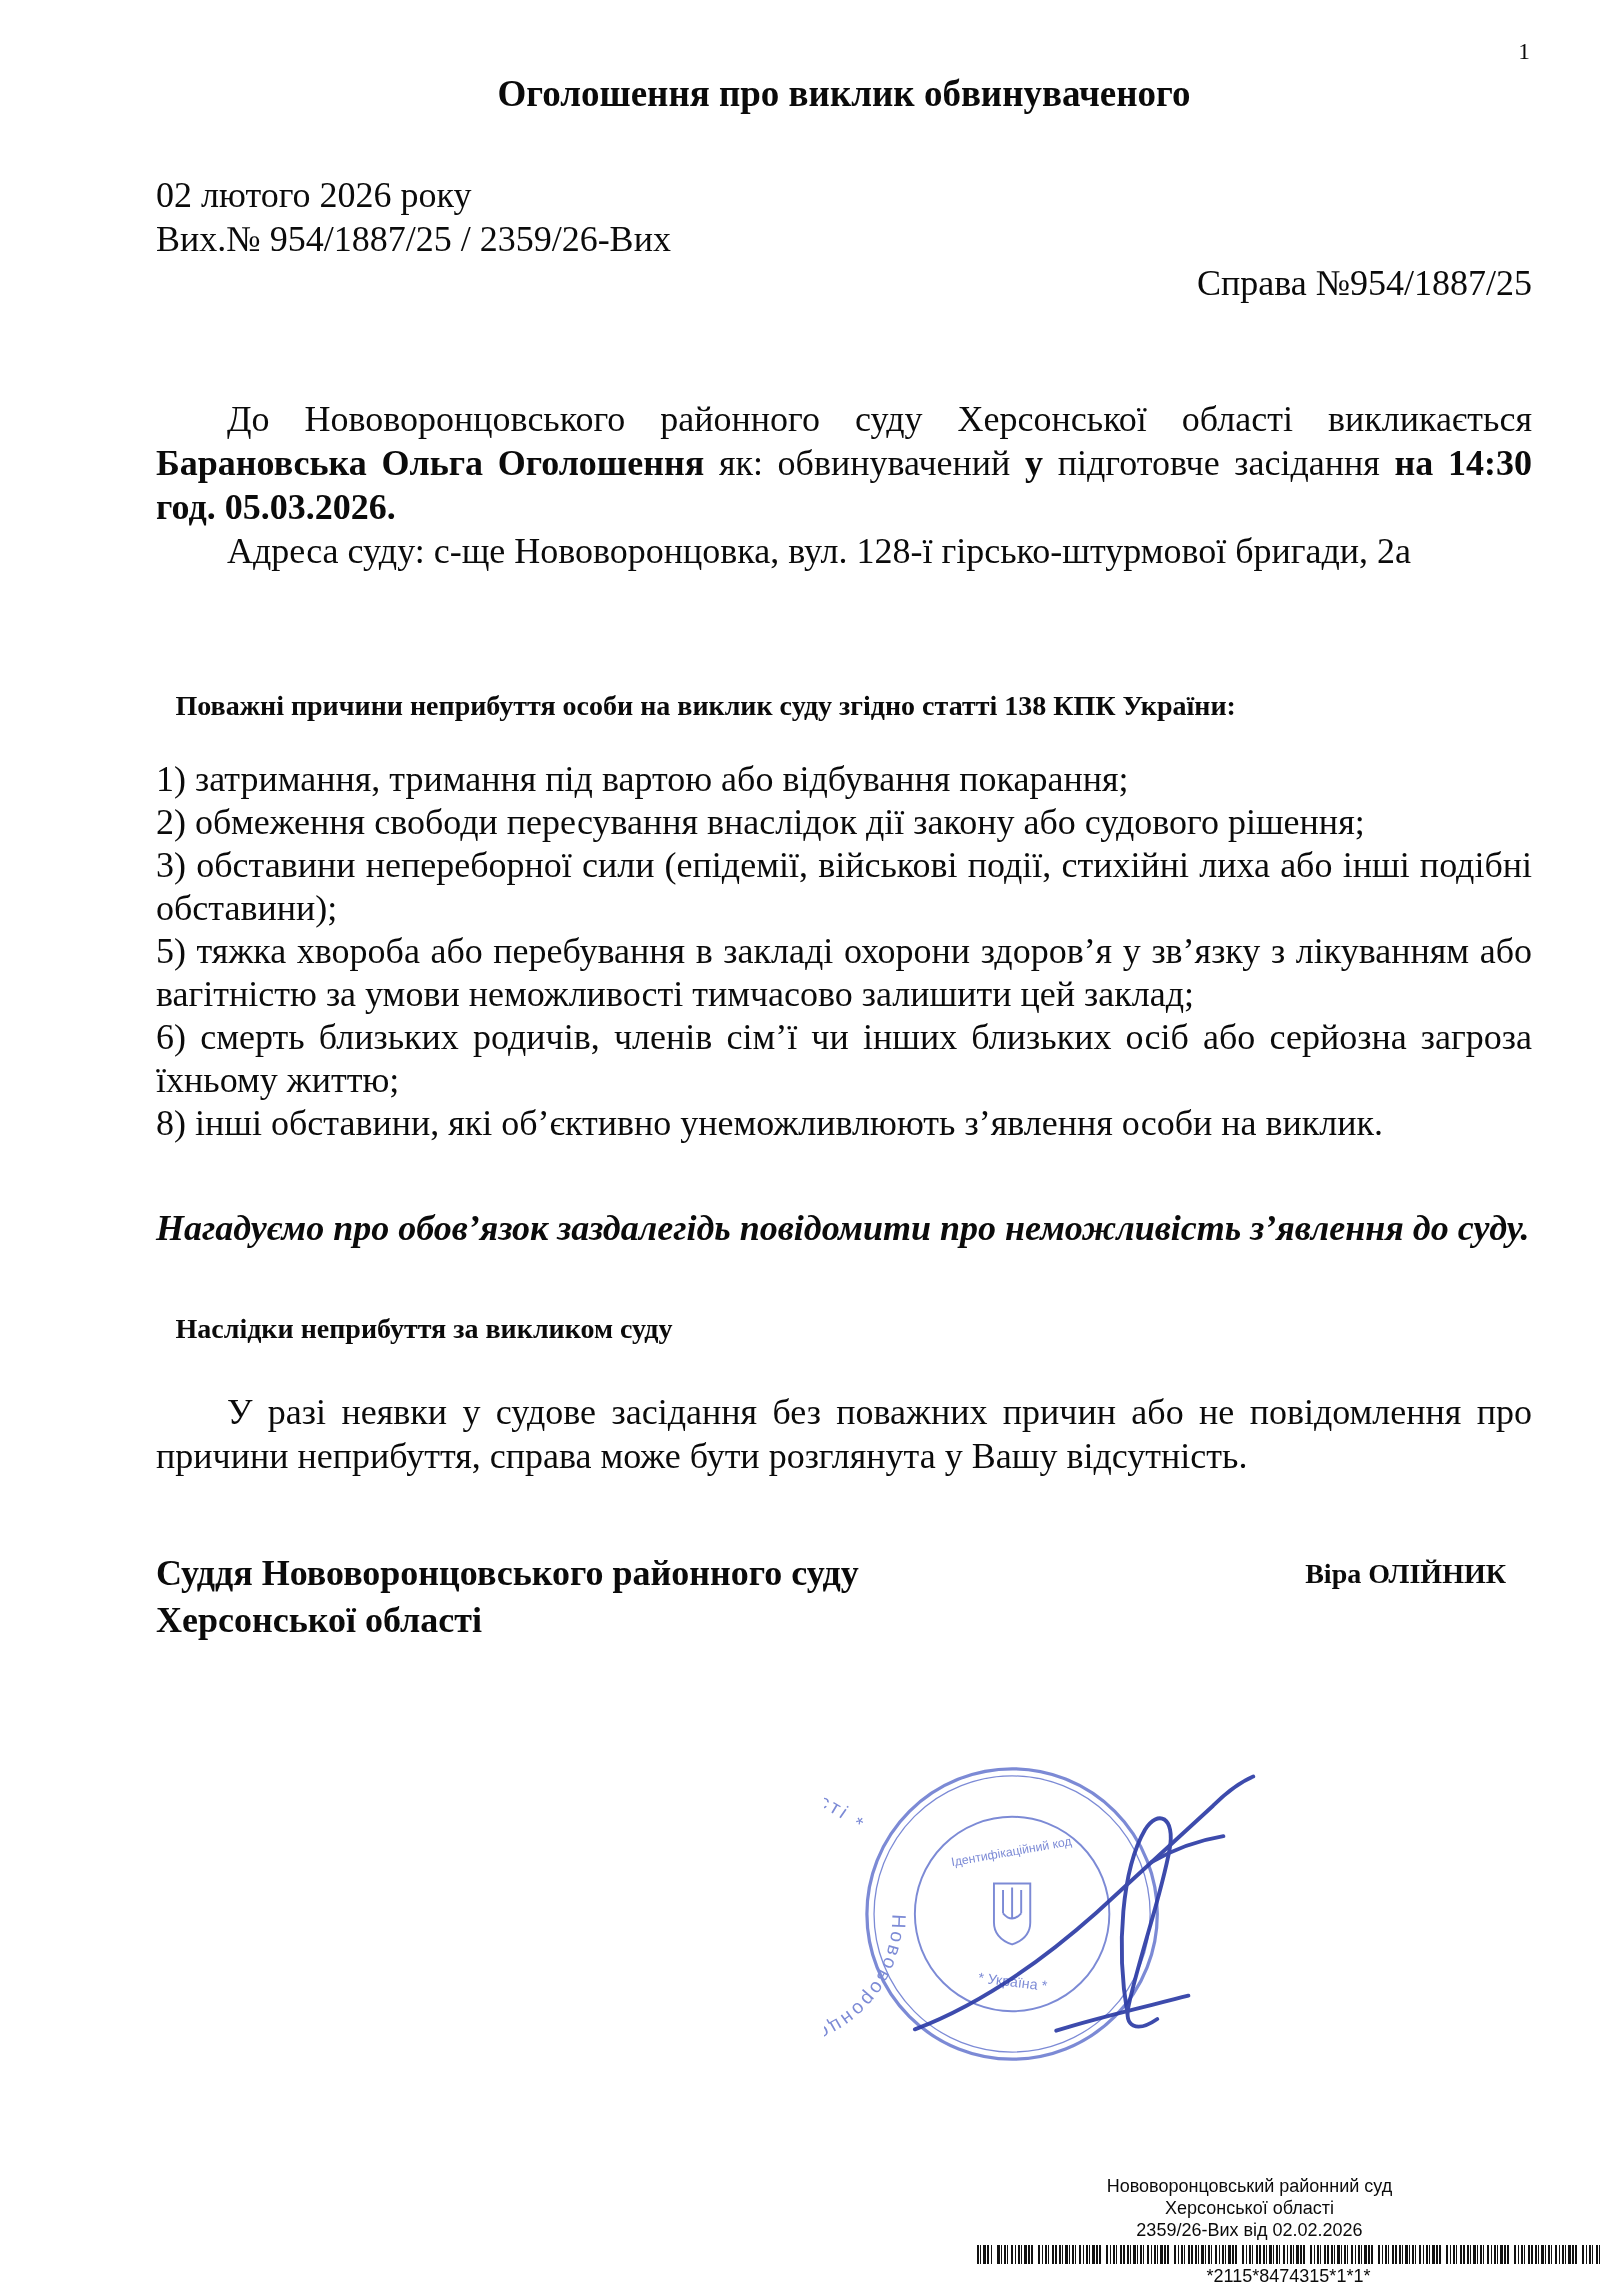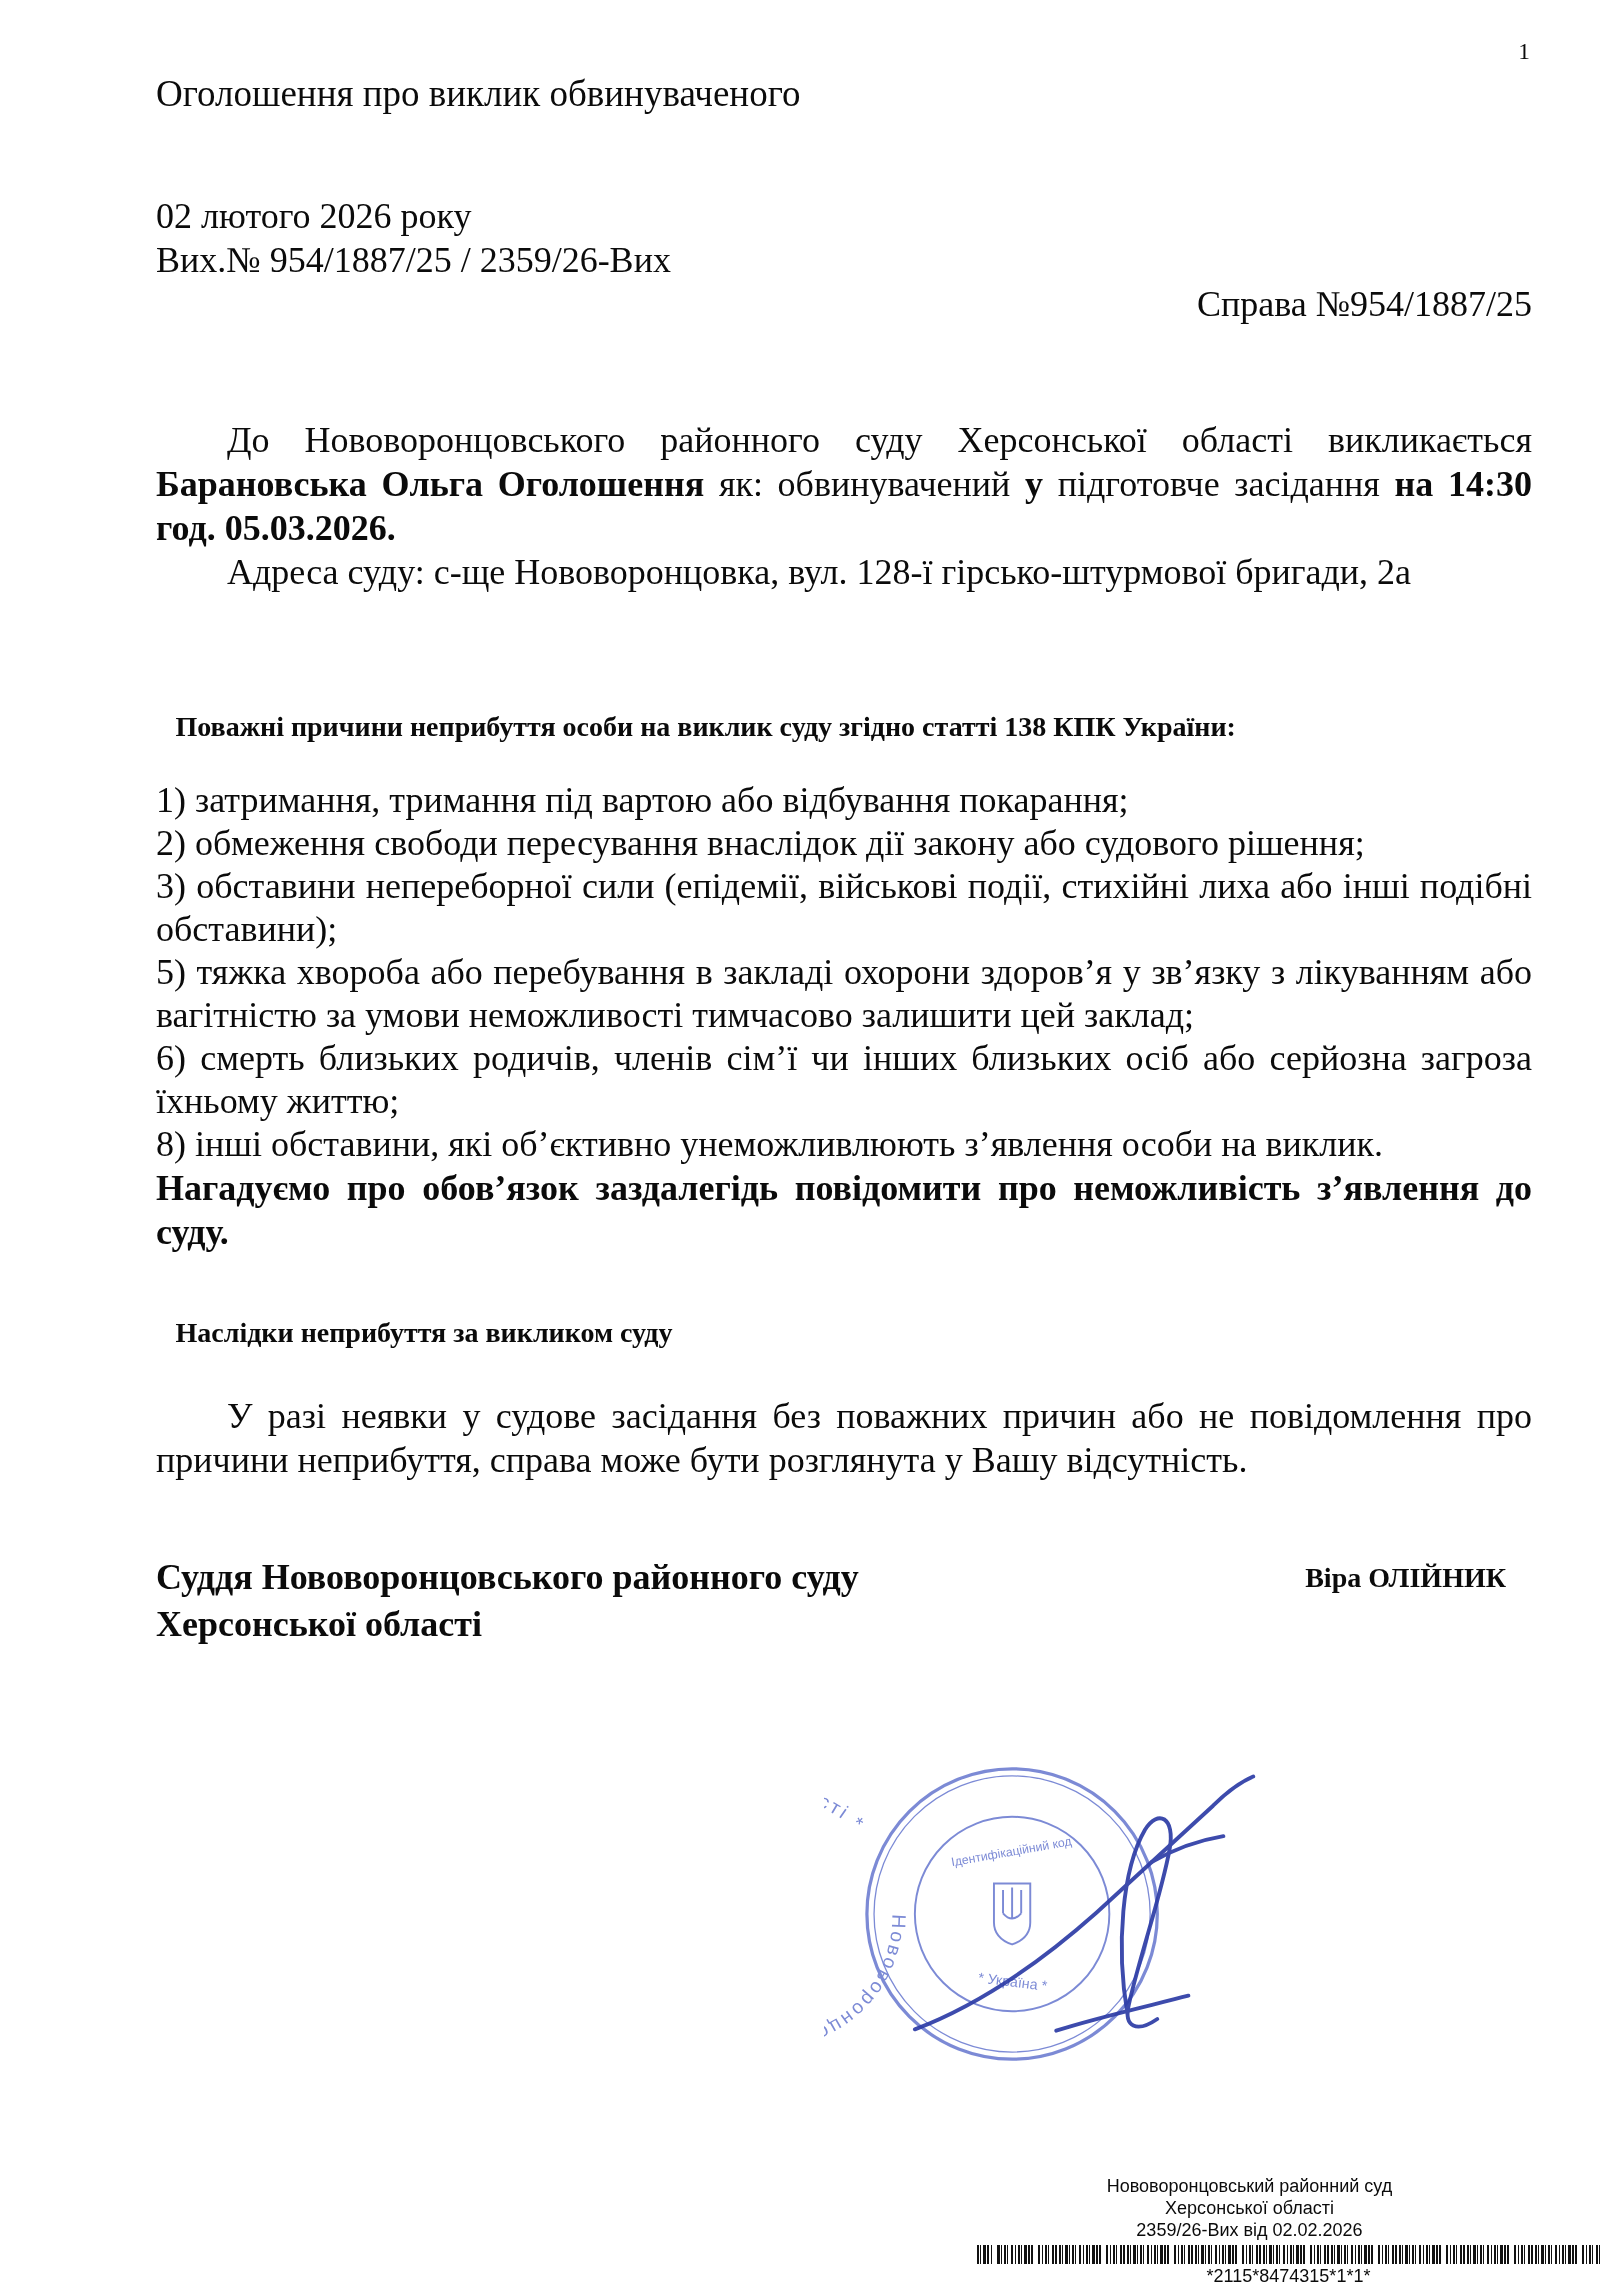--- a/index.html
+++ b/index.html
@@ -3,35 +3,35 @@
 <meta charset="utf-8">
 <style>
   * { margin: 0; padding: 0; box-sizing: border-box; }
   html, body { background: #ffffff; }
   body { width: 1613px; height: 2295px; position: relative; overflow: hidden;
          font-family: "Liberation Serif", "DejaVu Serif", serif; color: #0b0b0b; }
   .page { position: relative; width: 1613px; height: 2295px; background: #fff;
           padding: 71px 81px 0 156px; }
   .page-number { position: absolute; top: 38px; right: 83px; font-size: 23.4px;
                  font-family: "Liberation Serif", serif; }
-  .title { text-align: left; font-weight: normal; font-size: 37px; line-height: 45px;
-           margin-bottom: 78px; }
+  .title { text-align: center; font-weight: bold; font-size: 37px; line-height: 45px;
+           margin-bottom: 57px; }
   .meta-line { font-size: 36px; line-height: 44px; }
   .case-line { font-size: 36px; line-height: 44px; text-align: right; }
   .para { font-size: 36px; line-height: 44px; text-align: justify; }
   .indent { text-indent: 71px; }
   .summons { margin-top: 92px; }
   .b { font-weight: bold; }
   .address-line { font-size: 36px; line-height: 44px; text-indent: 71px; }
   .heading-center { text-align: left; font-weight: bold; font-size: 28px;
                     line-height: 47px; padding: 0 19.5px; }
   .reasons-heading { margin-top: 109px; }
   .reasons-list { margin-top: 28.6px; }
   .reason-item { font-size: 36px; line-height: 43px; text-align: justify; }
-  .reminder { font-weight: bold; 
+  .reminder { margin-top: 61px; font-weight: bold; font-style: italic;
               font-size: 36px; line-height: 44px; text-align: justify; }
   .consequences-heading { margin-top: 55px; }
   .consequences-text { margin-top: 38px; }
   .signature-row { margin-top: 72px; display: flex; justify-content: space-between;
                    align-items: flex-start; }
   .judge-title { font-weight: bold; font-size: 36px; line-height: 47px; }
   .judge-name { font-weight: bold; font-size: 28px; line-height: 47px; padding-right: 26px; }
   .stamp-wrap { position: absolute; left: 824px; top: 1726px; width: 454px; height: 363px;
                 pointer-events: none; }
   .footer { position: absolute; left: 977px; top: 2175px; width: 623px;

